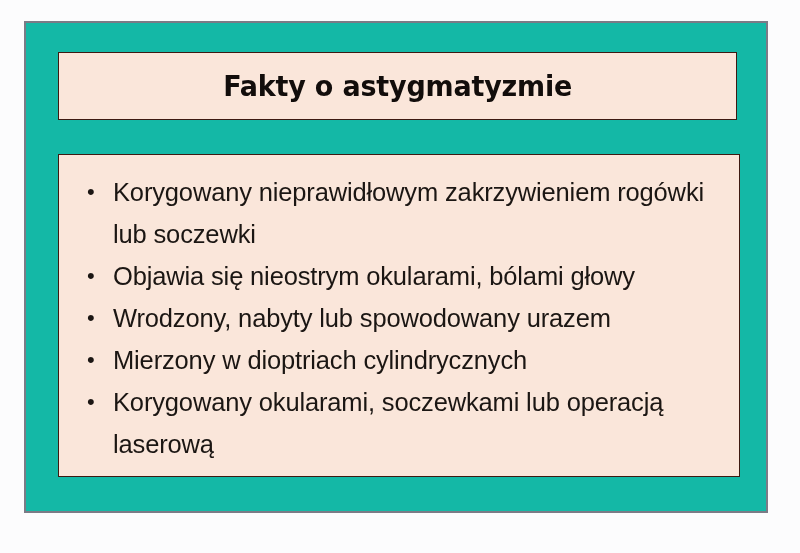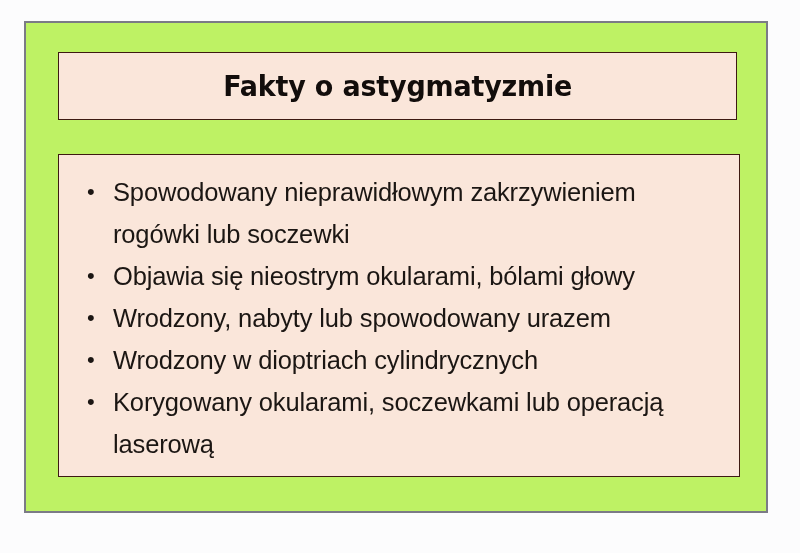--- a/index.html
+++ b/index.html
@@ -22,21 +22,21 @@
   }
 
   
   .panel {
     position: absolute;
     left: 24px;
     top: 21px;
     width: 744px;
     height: 492px;
     box-sizing: border-box;
-    background: #bef264;
+    background: #14b8a6;
     border: 2px solid #7b7b86;
   }
 
   
   .title-box {
     position: absolute;
     left: 32px;
     top: 29px;
     width: 679px;
     height: 68px;
@@ -114,36 +114,36 @@
 
     <div class="title-box">
       <div class="title-text">Fakty o astygmatyzmie</div>
     </div>
 
     <div class="content-box">
       <ul class="facts-list">
 
         <li class="fact-item">
           <span class="bullet">•</span>
-          <span class="fact-text">Spowodowany nieprawidłowym zakrzywieniem rogówki lub soczewki</span>
+          <span class="fact-text">Korygowany nieprawidłowym zakrzywieniem rogówki lub soczewki</span>
         </li>
 
         <li class="fact-item">
           <span class="bullet">•</span>
           <span class="fact-text">Objawia się nieostrym okularami, bólami głowy</span>
         </li>
 
         <li class="fact-item">
           <span class="bullet">•</span>
           <span class="fact-text">Wrodzony, nabyty lub spowodowany urazem</span>
         </li>
 
         <li class="fact-item">
           <span class="bullet">•</span>
-          <span class="fact-text">Wrodzony w dioptriach cylindrycznych</span>
+          <span class="fact-text">Mierzony w dioptriach cylindrycznych</span>
         </li>
 
         <li class="fact-item">
           <span class="bullet">•</span>
           <span class="fact-text">Korygowany okularami, soczewkami lub operacją laserową</span>
         </li>
 
       </ul>
     </div>
 

